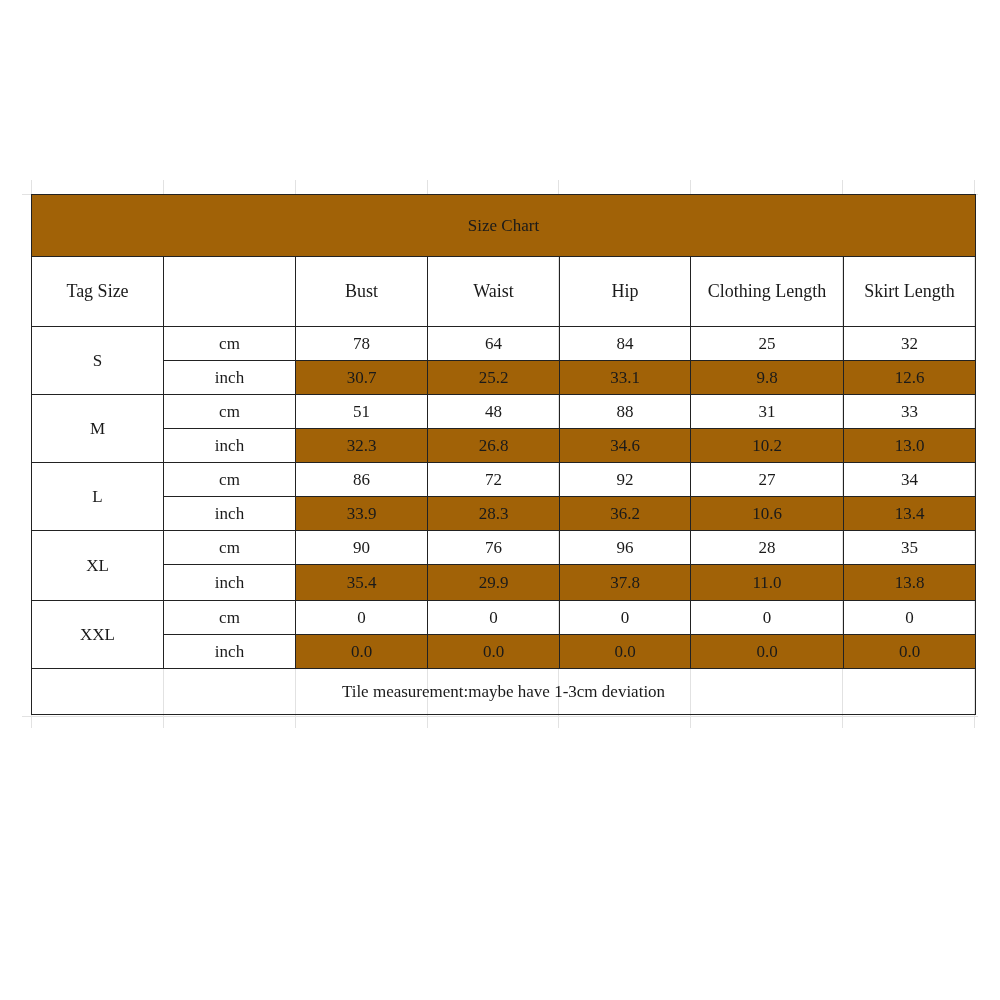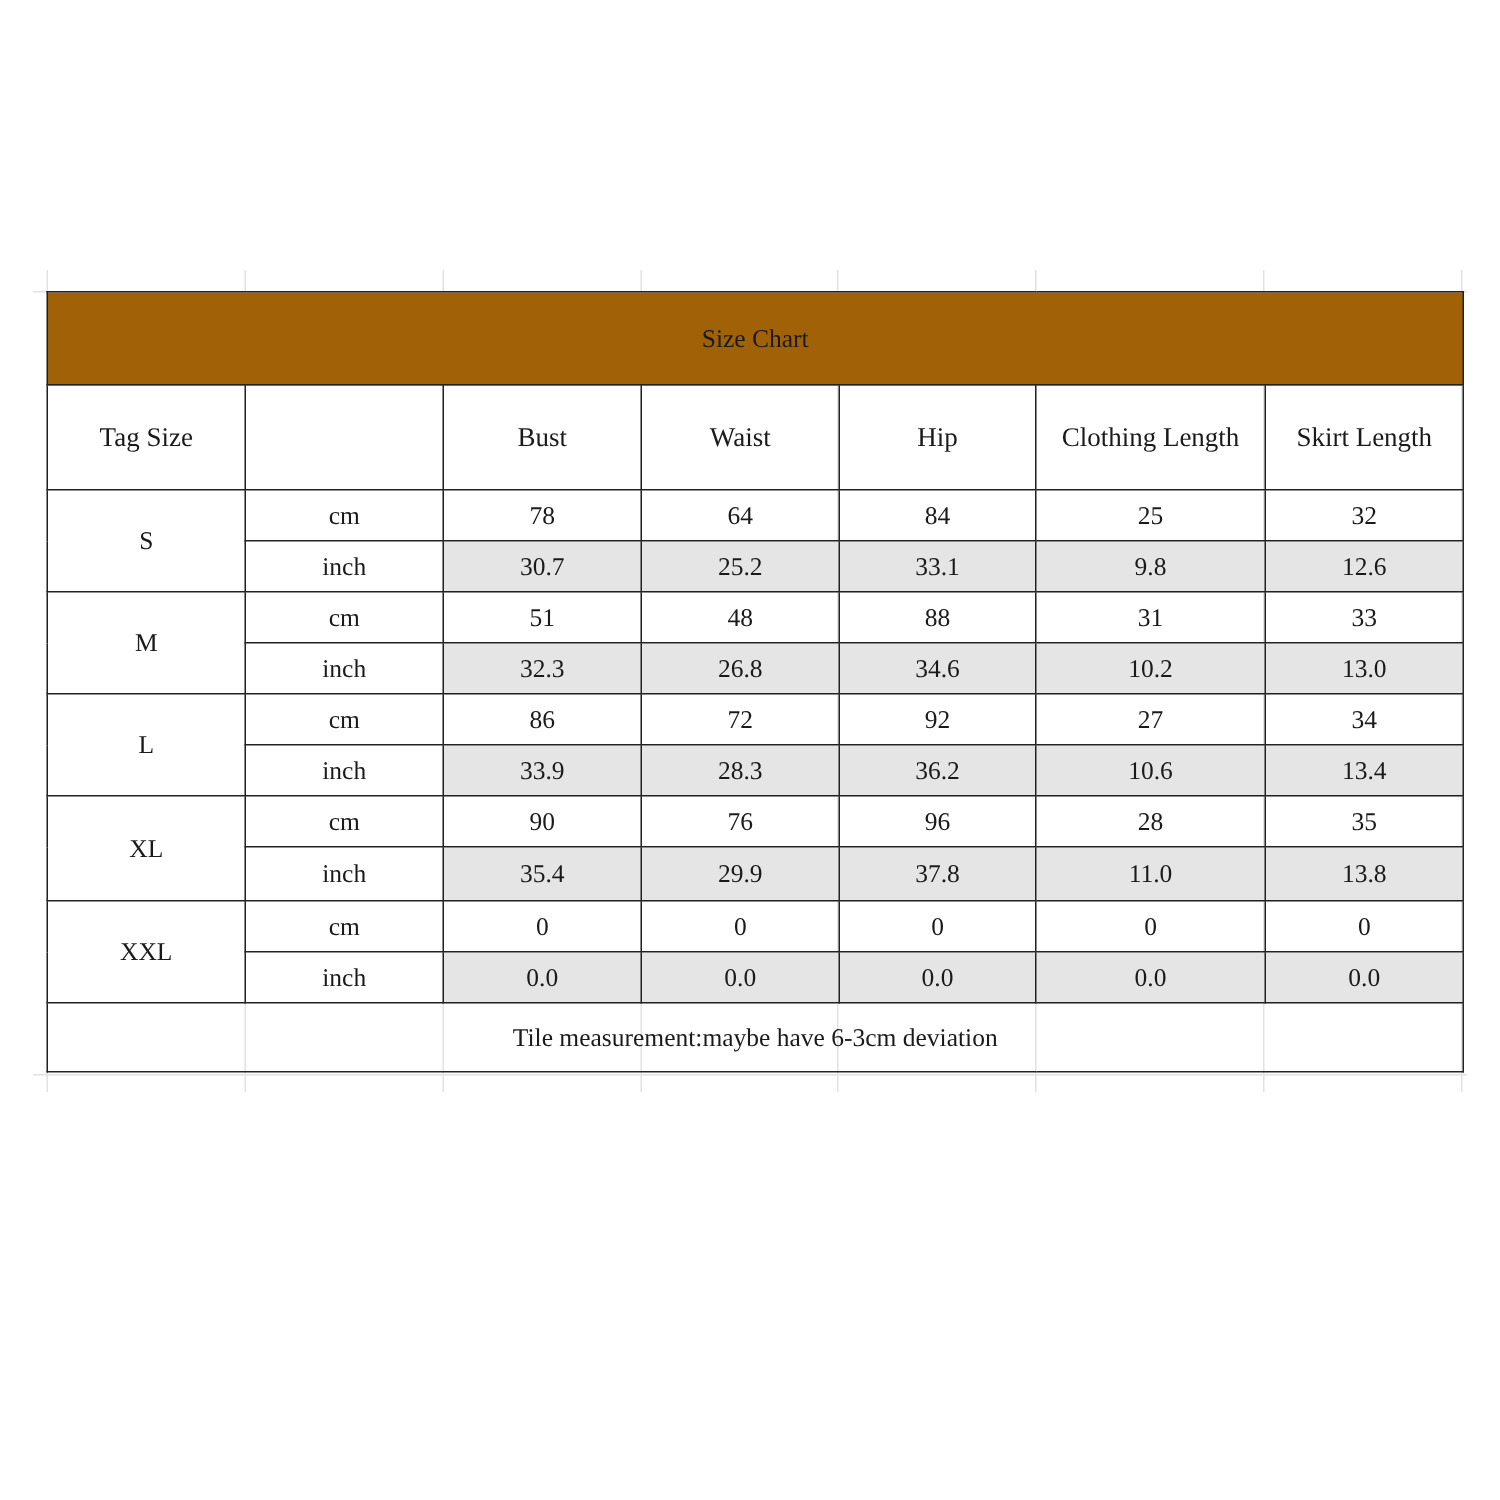--- a/index.html
+++ b/index.html
@@ -15,21 +15,21 @@
     width: 944px; border-collapse: collapse; table-layout: fixed;
   }
   table.size-chart td {
     border: 1.5px solid #222; text-align: center; vertical-align: middle;
     padding: 0; font-size: 17px;
   }
   td.title-cell { background: #a16207; height: 61px; font-size: 30px; }
   tr.header-row td { height: 69px; font-weight: normal; font-size: 18px; }
   tr.cm-row td { height: 33px; text-align: center; }
   tr.inch-row td { height: 33px; }
-  td.shade { background: #e5e5e5; }
+  td.shade { background: #a16207; }
   td.note-cell { height: 45px; font-size: 17px; }
 </style>
 </head>
 <body>
 
 <div class="grid-v" style="left:31px"></div>
 <div class="grid-v" style="left:163px"></div>
 <div class="grid-v" style="left:295px"></div>
 <div class="grid-v" style="left:427px"></div>
 <div class="grid-v" style="left:558px"></div>
@@ -147,16 +147,16 @@
   <tr class="inch-row" style="height:31px">
     <td>inch</td>
     <td class="shade">0.0</td>
     <td class="shade">0.0</td>
     <td class="shade">0.0</td>
     <td class="shade">0.0</td>
     <td class="shade">0.0</td>
   </tr>
 
   <tr>
-    <td class="note-cell" colspan="7">Tile measurement:maybe have 6-3cm deviation</td>
+    <td class="note-cell" colspan="7">Tile measurement:maybe have 1-3cm deviation</td>
   </tr>
 </tbody>
   </table>
 
 </body></html>

